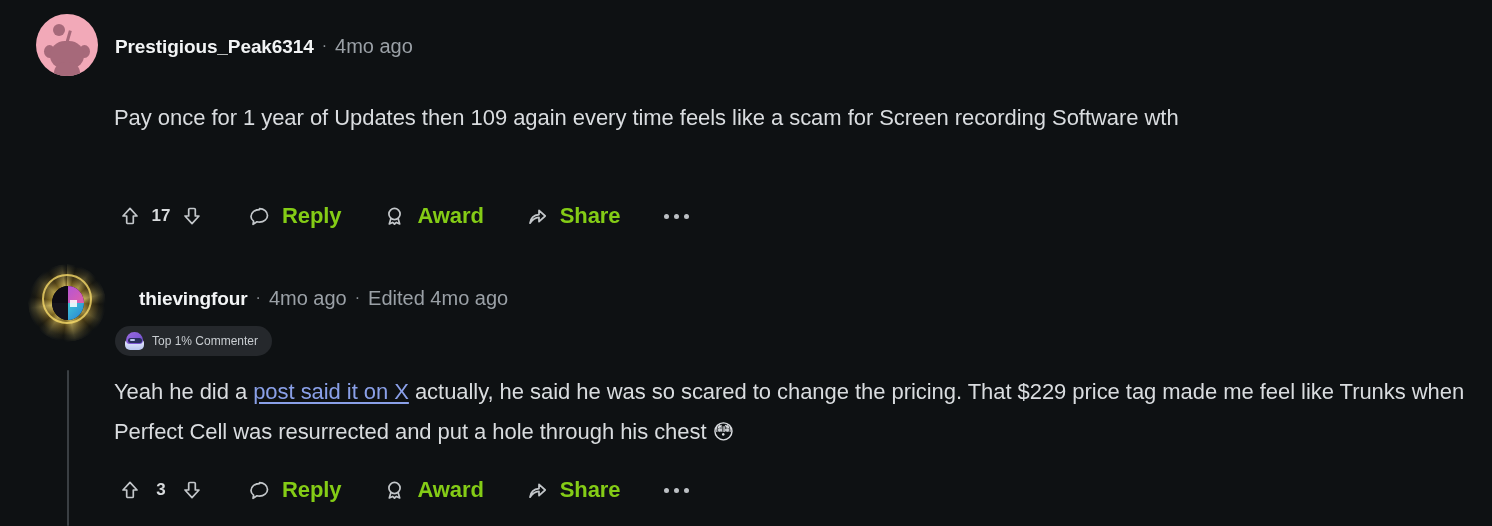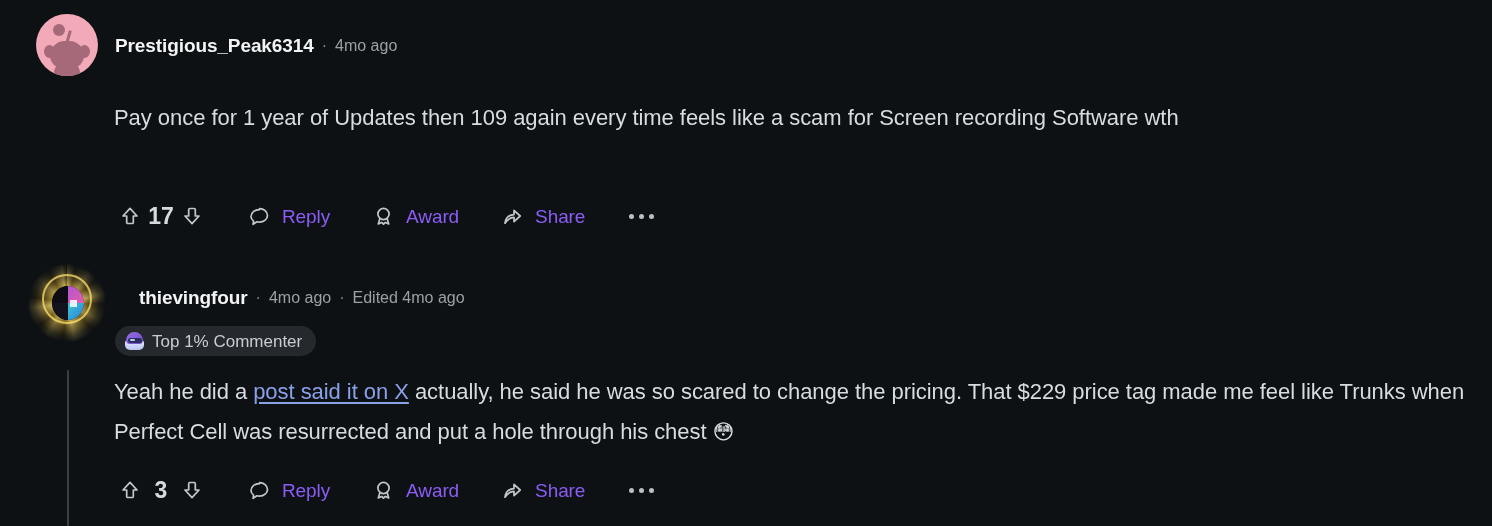--- a/index.html
+++ b/index.html
@@ -177,39 +177,39 @@
     font-weight: bold;
     color: #f2f4f5;
     letter-spacing: -0.1px;
   }
   .meta-sep {
     color: #8a8f94;
     font-size: 16px;
     margin: 0 8px;
   }
   .timestamp {
-    font-size: 16px;
+    font-size: 20px;
     color: #9aa0a6;
   }
 
   
   .badge {
     position: absolute;
     left: 115px;
     top: 54px;
     display: inline-flex;
     align-items: center;
     gap: 7px;
     height: 30px;
     padding: 0 14px 0 9px;
     background: #25282c;
     border-radius: 15px;
   }
   .badge-label {
-    font-size: 17px;
+    font-size: 12px;
     color: #c9cdd1;
     line-height: 1;
   }
   .badge-icon {
     width: 21px;
     height: 21px;
     position: relative;
     flex: none;
   }
   .bi-body {
@@ -288,42 +288,42 @@
     justify-content: center;
     width: 32px;
     height: 32px;
     border-radius: 16px;
     background: transparent;
     border: none;
     cursor: pointer;
     padding: 0;
   }
   .vote-count {
-    font-size: 23px;
+    font-size: 17px;
     font-weight: bold;
     color: #d7dadc;
     min-width: 26px;
     text-align: center;
   }
 
   .action-btn {
     display: inline-flex;
     align-items: center;
     gap: 11px;
     height: 34px;
     padding: 0 4px;
     margin-right: 34px;
     background: transparent;
     border: none;
     cursor: pointer;
   }
   .action-label {
-    font-size: 19px;
-    font-weight: normal;
-    color: #8b5cf6;
+    font-size: 22px;
+    font-weight: bold;
+    color: #84cc16;
     line-height: 1;
     letter-spacing: -0.1px;
   }
   .overflow-btn {
     display: inline-flex;
     align-items: center;
     gap: 5px;
     height: 34px;
     padding: 0 6px;
     background: transparent;

